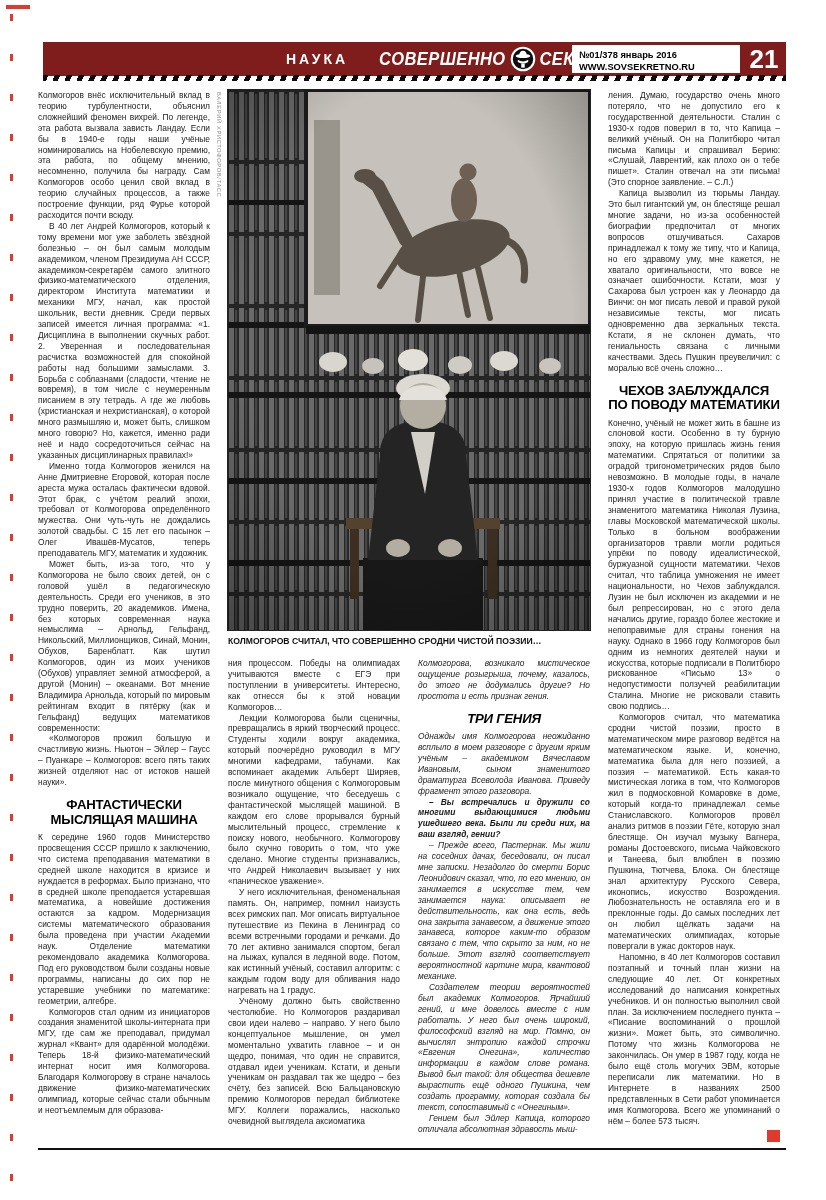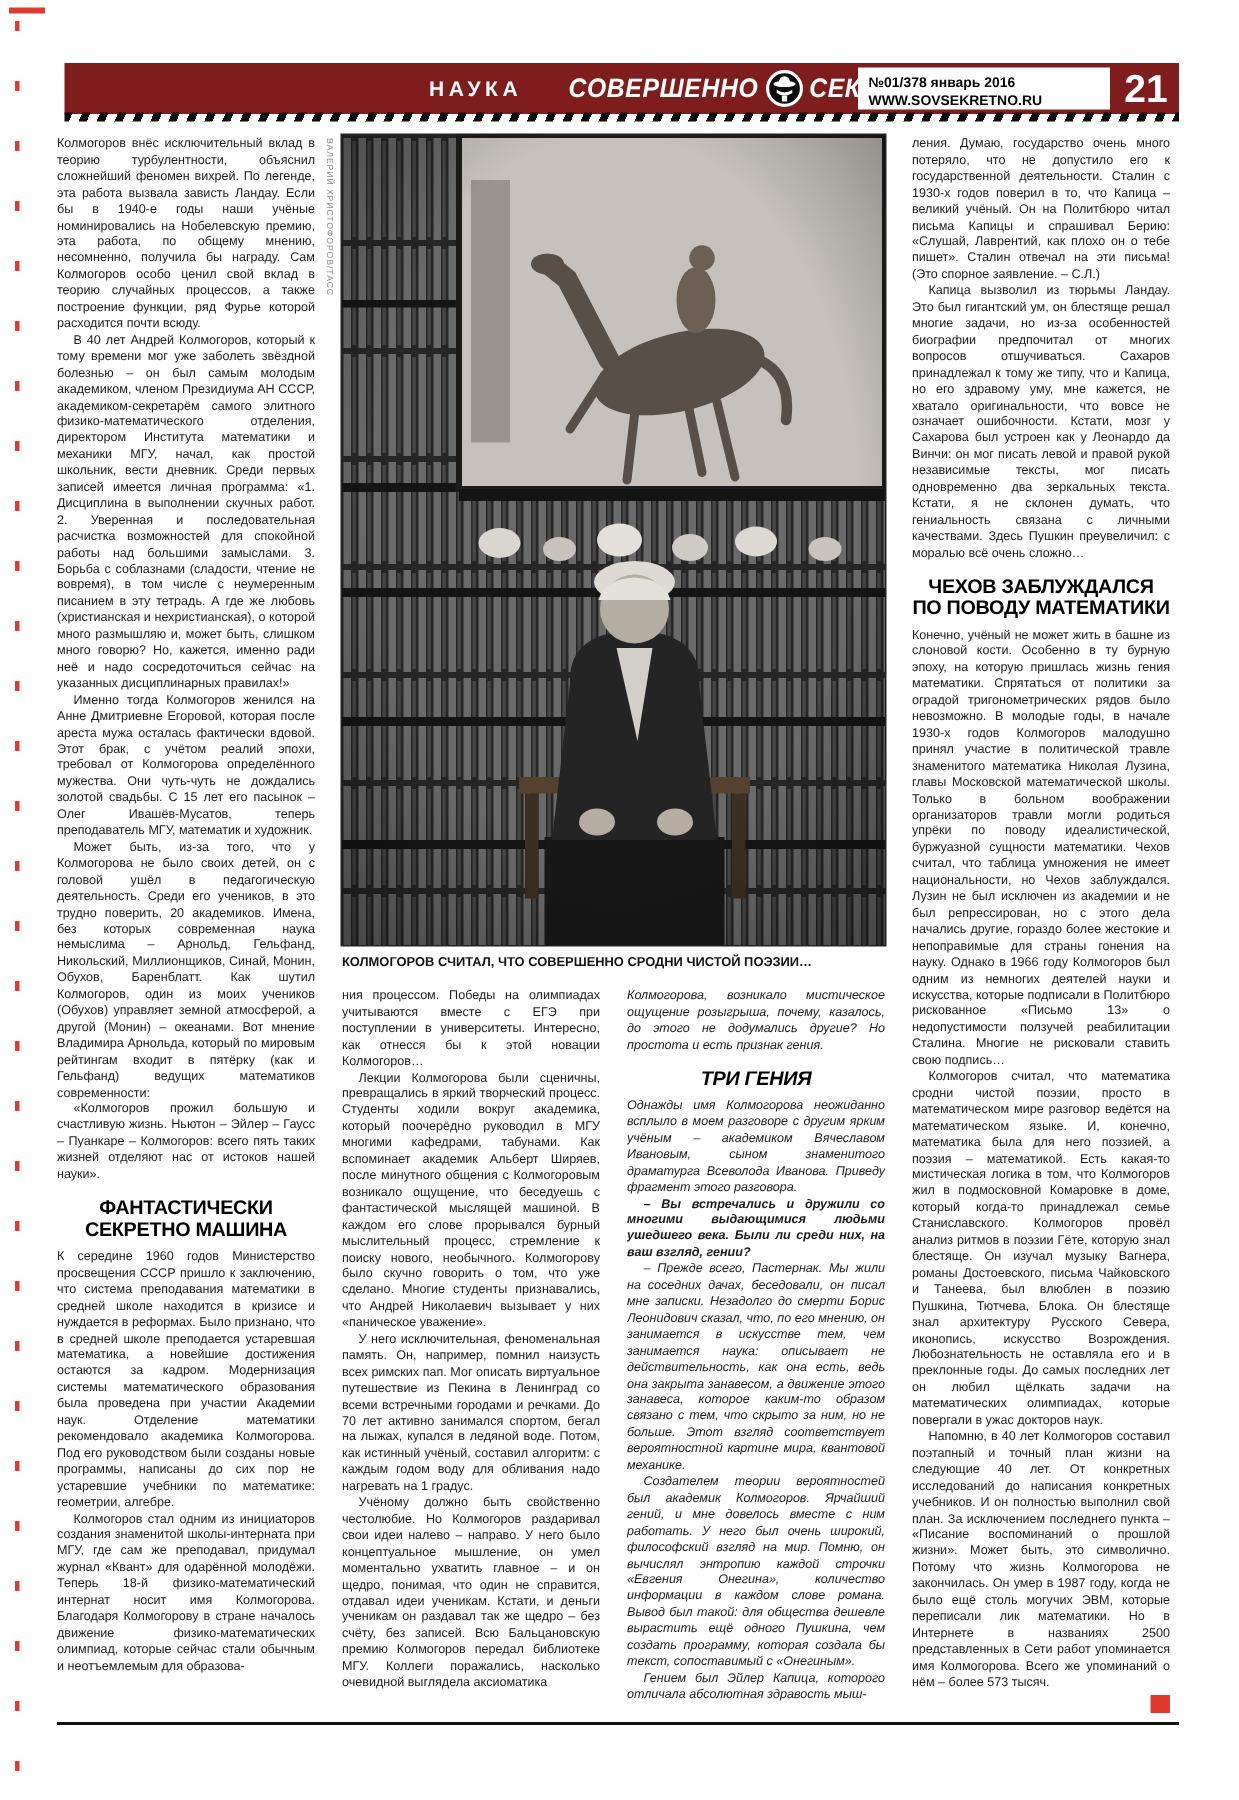--- a/index.html
+++ b/index.html
@@ -142,21 +142,21 @@
   </div>
   <div class="credit">ВАЛЕРИЙ ХРИСТОФОРОВ/ТАСС</div>
   <div class="caption">КОЛМОГОРОВ СЧИТАЛ, ЧТО СОВЕРШЕННО СРОДНИ ЧИСТОЙ ПОЭЗИИ…</div>
 
   <div class="col col-1">
       <p class="noindent">Колмогоров внёс исключительный вклад в теорию турбулентности, объяснил сложнейший феномен вихрей. По легенде, эта работа вызвала зависть Ландау. Если бы в 1940-е годы наши учёные номинировались на Нобелевскую премию, эта работа, по общему мнению, несомненно, получила бы награду. Сам Колмогоров особо ценил свой вклад в теорию случайных процессов, а также построение функции, ряд Фурье которой расходится почти всюду.</p>
       <p>В 40 лет Андрей Колмогоров, который к тому времени мог уже заболеть звёздной болезнью – он был самым молодым академиком, членом Президиума АН СССР, академиком-секретарём самого элитного физико-математического отделения, директором Института математики и механики МГУ, начал, как простой школьник, вести дневник. Среди первых записей имеется личная программа: «1. Дисциплина в выполнении скучных работ. 2. Уверенная и последовательная расчистка возможностей для спокойной работы над большими замыслами. 3. Борьба с соблазнами (сладости, чтение не вовремя), в том числе с неумеренным писанием в эту тетрадь. А где же любовь (христианская и нехристианская), о которой много размышляю и, может быть, слишком много говорю? Но, кажется, именно ради неё и надо сосредоточиться сейчас на указанных дисциплинарных правилах!»</p>
       <p>Именно тогда Колмогоров женился на Анне Дмитриевне Егоровой, которая после ареста мужа осталась фактически вдовой. Этот брак, с учётом реалий эпохи, требовал от Колмогорова определённого мужества. Они чуть-чуть не дождались золотой свадьбы. С 15 лет его пасынок – Олег Ивашёв-Мусатов, теперь преподаватель МГУ, математик и художник.</p>
       <p>Может быть, из-за того, что у Колмогорова не было своих детей, он с головой ушёл в педагогическую деятельность. Среди его учеников, в это трудно поверить, 20 академиков. Имена, без которых современная наука немыслима – Арнольд, Гельфанд, Никольский, Миллионщиков, Синай, Монин, Обухов, Баренблатт. Как шутил Колмогоров, один из моих учеников (Обухов) управляет земной атмосферой, а другой (Монин) – океанами. Вот мнение Владимира Арнольда, который по мировым рейтингам входит в пятёрку (как и Гельфанд) ведущих математиков современности:</p>
       <p>«Колмогоров прожил большую и счастливую жизнь. Ньютон – Эйлер – Гаусс – Пуанкаре – Колмогоров: всего пять таких жизней отделяют нас от истоков нашей науки».</p>
-      <h2>ФАНТАСТИЧЕСКИ СЕКРЕТНО МАШИНА</h2>
+      <h2>ФАНТАСТИЧЕСКИ МЫСЛЯЩАЯ МАШИНА</h2>
       <p class="noindent">К середине 1960 годов Министерство просвещения СССР пришло к заключению, что система преподавания математики в средней школе находится в кризисе и нуждается в реформах. Было признано, что в средней школе преподается устаревшая математика, а новейшие достижения остаются за кадром. Модернизация системы математического образования была проведена при участии Академии наук. Отделение математики рекомендовало академика Колмогорова. Под его руководством были созданы новые программы, написаны до сих пор не устаревшие учебники по математике: геометрии, алгебре.</p>
       <p>Колмогоров стал одним из инициаторов создания знаменитой школы-интерната при МГУ, где сам же преподавал, придумал журнал «Квант» для одарённой молодёжи. Теперь 18-й физико-математический интернат носит имя Колмогорова. Благодаря Колмогорову в стране началось движение физико-математических олимпиад, которые сейчас стали обычным и неотъемлемым для образова-</p>
     </div>
   <div class="col col-2">
       <p class="noindent">ния процессом. Победы на олимпиадах учитываются вместе с ЕГЭ при поступлении в университеты. Интересно, как отнесся бы к этой новации Колмогоров…</p>
       <p>Лекции Колмогорова были сценичны, превращались в яркий творческий процесс. Студенты ходили вокруг академика, который поочерёдно руководил в МГУ многими кафедрами, табунами. Как вспоминает академик Альберт Ширяев, после минутного общения с Колмогоровым возникало ощущение, что беседуешь с фантастической мыслящей машиной. В каждом его слове прорывался бурный мыслительный процесс, стремление к поиску нового, необычного. Колмогорову было скучно говорить о том, что уже сделано. Многие студенты признавались, что Андрей Николаевич вызывает у них «паническое уважение».</p>
       <p>У него исключительная, феноменальная память. Он, например, помнил наизусть всех римских пап. Мог описать виртуальное путешествие из Пекина в Ленинград со всеми встречными городами и речками. До 70 лет активно занимался спортом, бегал на лыжах, купался в ледяной воде. Потом, как истинный учёный, составил алгоритм: с каждым годом воду для обливания надо нагревать на 1 градус.</p>
       <p>Учёному должно быть свойственно честолюбие. Но Колмогоров раздаривал свои идеи налево – направо. У него было концептуальное мышление, он умел моментально ухватить главное – и он щедро, понимая, что один не справится, отдавал идеи ученикам. Кстати, и деньги ученикам он раздавал так же щедро – без счёту, без записей. Всю Бальцановскую премию Колмогоров передал библиотеке МГУ. Коллеги поражались, насколько очевидной выглядела аксиоматика</p>
     </div>
   <div class="col col-3">

